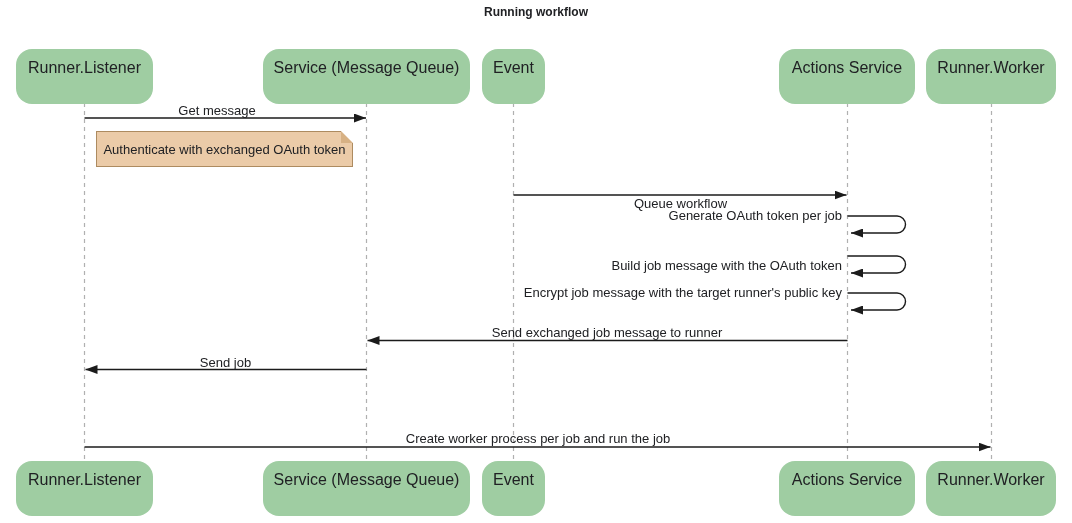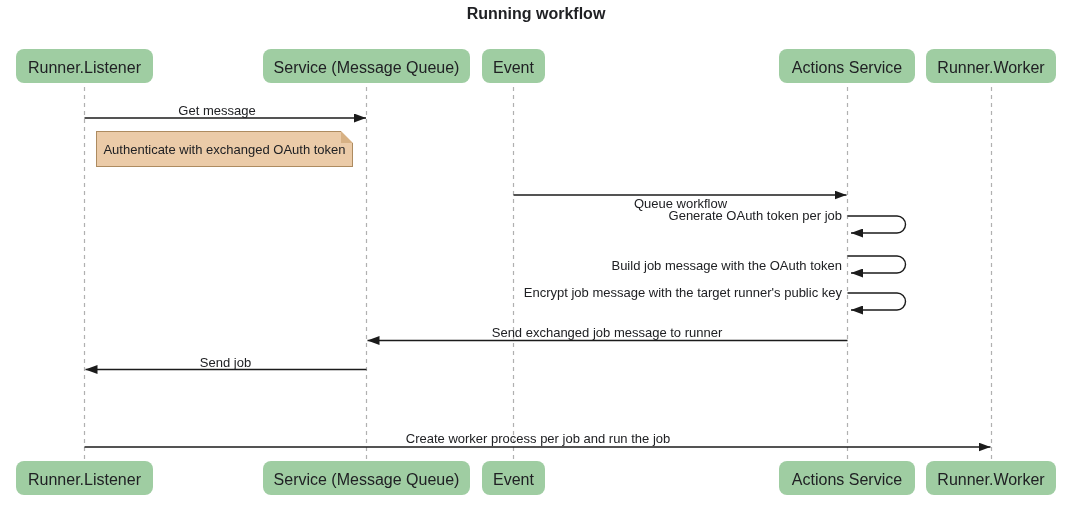--- a/index.html
+++ b/index.html
@@ -16,28 +16,28 @@
   .diagram{
     position:relative;
     width:1072px;height:523px;
     background:var(--bg);
     font-family:"Liberation Sans", sans-serif;
     color:var(--text);
     overflow:hidden;
   }
   .title{
     position:absolute;top:5px;left:0;right:0;
-    text-align:center;font-size:16px;font-weight:bold;
+    text-align:center;font-size:12px;font-weight:bold;
   }
   svg.layer{position:absolute;left:0;top:0;}
   .lifeline{stroke:var(--lifeline);stroke-width:1.2;stroke-dasharray:4 4;fill:none;}
   .arrow{stroke:var(--arrow);stroke-width:1.4;fill:none;}
   .actor{
-    position:absolute;height:34px;line-height:38px;
-    background:var(--actor-fill);border-radius:8px;
+    position:absolute;height:55px;line-height:38px;
+    background:var(--actor-fill);border-radius:16px;
     text-align:center;font-size:16px;white-space:nowrap;
   }
   .actor.top{top:49px;}
   .actor.bottom{top:461px;}
   .msg{
     position:absolute;font-size:13px;line-height:14px;white-space:nowrap;
   }
   .msg.centered{transform:translateX(-50%);}
   .note{
     position:absolute;box-sizing:border-box;

